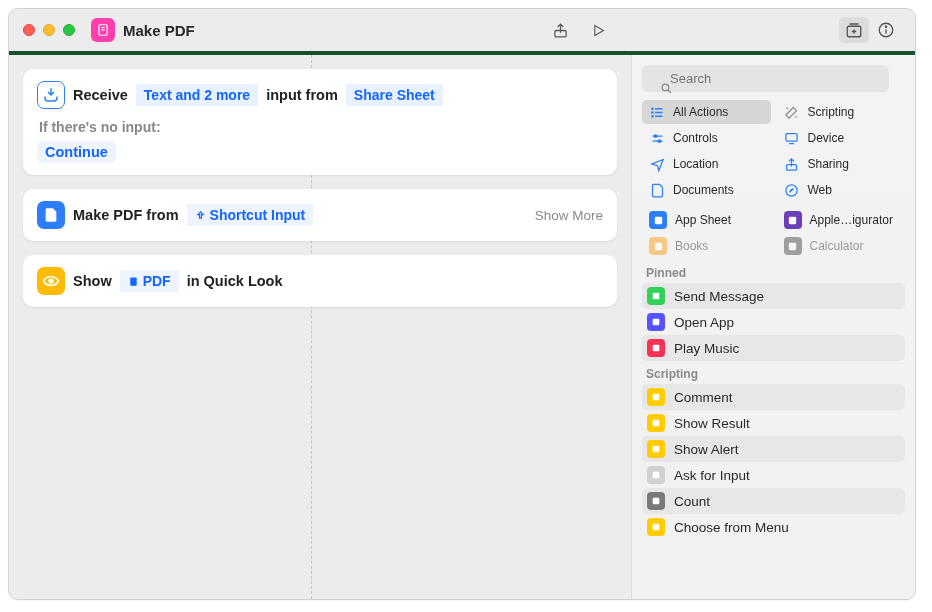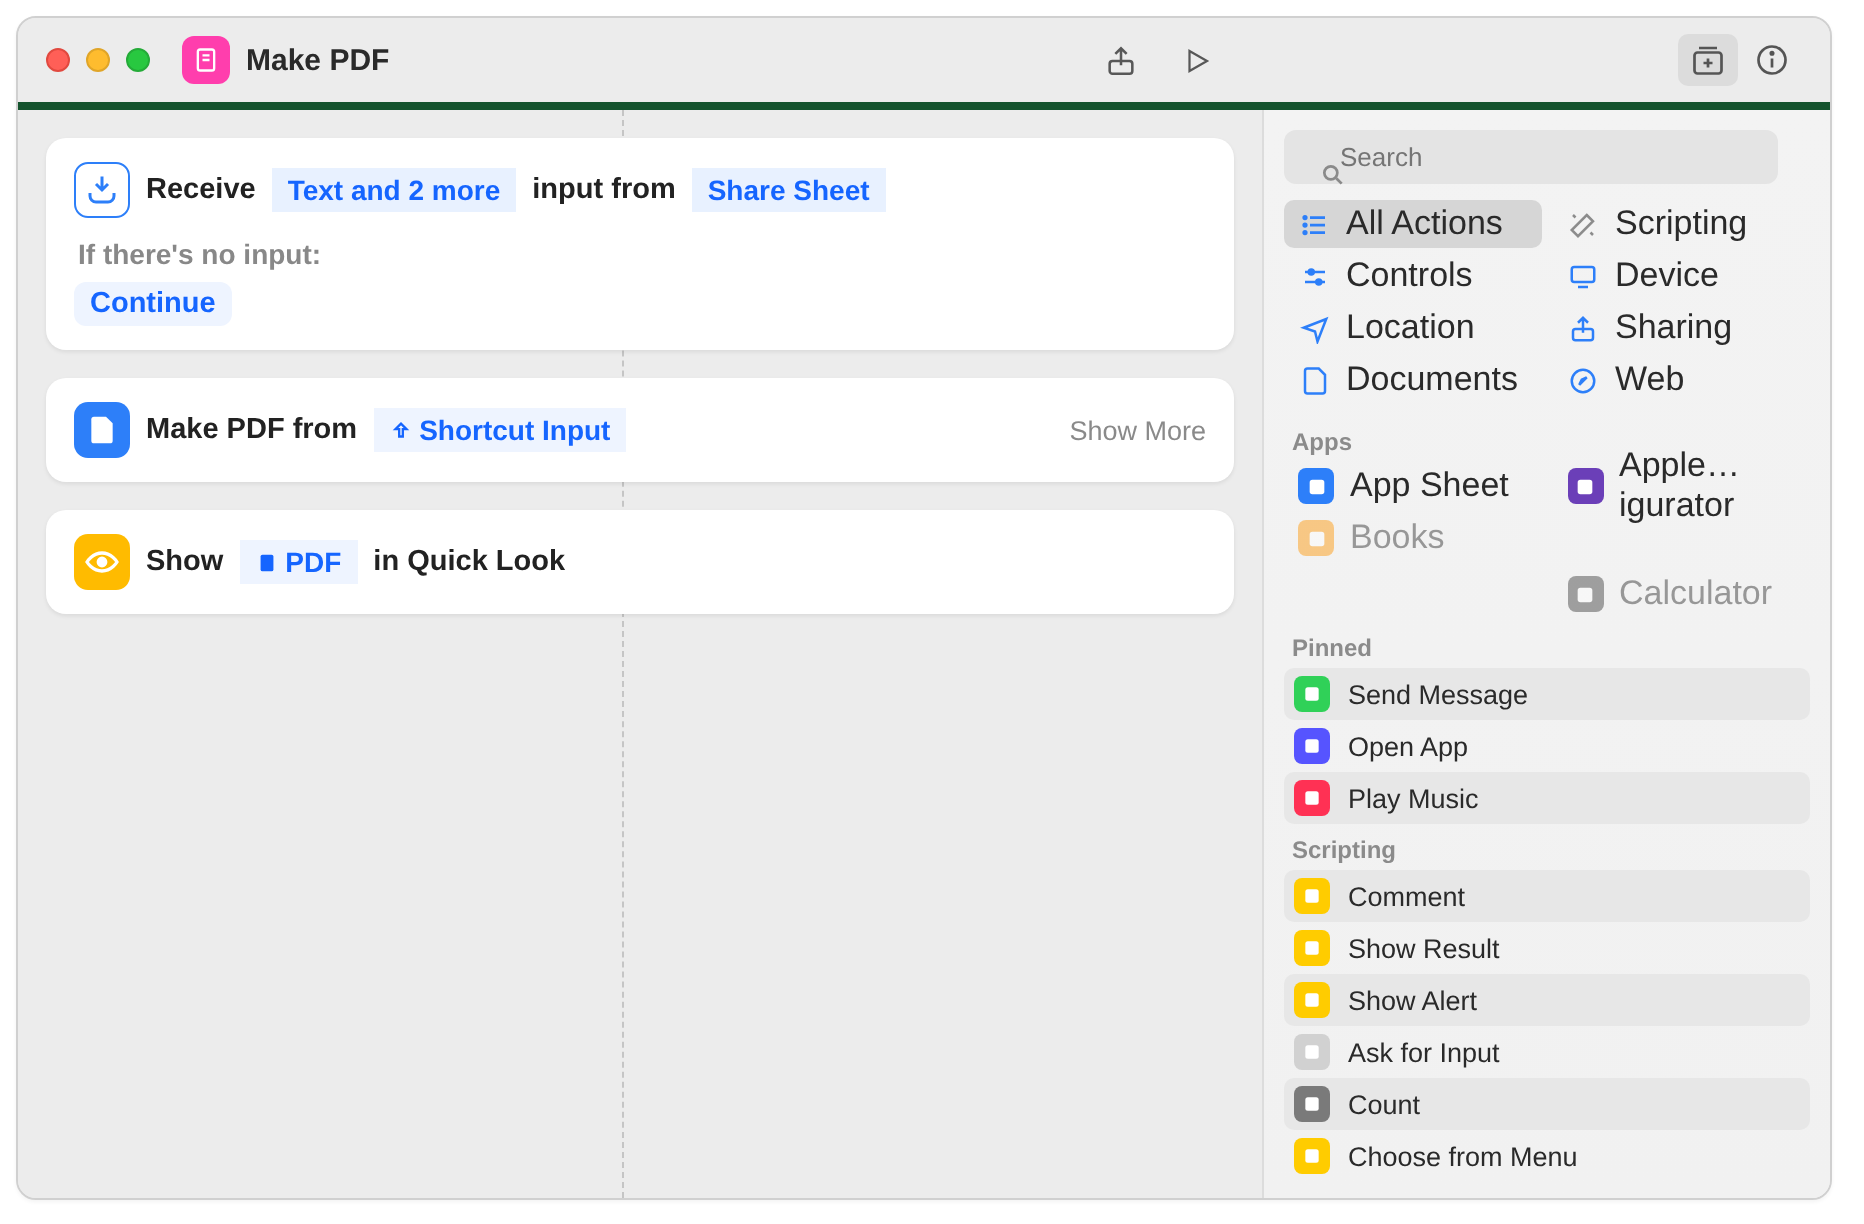--- a/index.html
+++ b/index.html
@@ -148,21 +148,21 @@
 .cat-grid {
   display: grid;
   grid-template-columns: 1fr 1fr;
   gap: 2px 6px;
   padding: 0 10px 6px 10px;
 }
 .cat-item {
   display: flex; align-items: center; gap: 8px;
   height: 24px; padding: 0 7px;
   border-radius: 5px;
-  font-size: 17px;
+  font-size: 12px;
   color: #2a2a2a;
 }
 .cat-item.selected { background: #d6d6d6; }
 .cat-icon { width: 16px; height: 16px; display:flex; align-items:center; justify-content:center; flex-shrink:0; }
 .section-label {
   font-size: 12px;
   font-weight: 600;
   color: #8b8b8b;
   padding: 6px 14px 3px 14px;
 }
@@ -381,21 +381,20 @@
               <span class="cat-icon" style="color:#2d7ff9">
                 <svg width="15" height="15" viewBox="0 0 24 24" fill="none" stroke="currentColor" stroke-width="2">
                   <circle cx="12" cy="12" r="9"></circle>
                   <path d="M15 9l-6 6 2-4z" fill="currentColor"></path>
                 </svg>
               </span>
               <span>Web</span>
             </div>
           </div>
 
-        <div class="section-label">Apps</div>
         <div class="cat-grid" id="apps-grid" style="grid-template-columns:1fr 1fr; padding-bottom:2px;">
             <div class="cat-item">
               <span class="app-ic" style="background:#2d7ff9">
                 <svg width="11" height="11" viewBox="0 0 24 24" fill="#fff">
                   <rect x="4" y="4" width="16" height="16" rx="3"></rect>
                 </svg>
               </span>
               <span>App Sheet</span>
             </div>
             <div class="cat-item">
@@ -407,21 +406,21 @@
               <span>Apple…igurator</span>
             </div>
             <div class="cat-item" style="opacity: 0.45;">
               <span class="app-ic" style="background:#ff9500">
                 <svg width="11" height="11" viewBox="0 0 24 24" fill="#fff">
                   <rect x="4" y="4" width="16" height="16" rx="3"></rect>
                 </svg>
               </span>
               <span>Books</span>
             </div>
-            <div class="cat-item" style="opacity: 0.45; margin-top: 28px;">
+            <div class="cat-item" style="opacity: 0.45;">
               <span class="app-ic" style="background:#3a3a3a">
                 <svg width="11" height="11" viewBox="0 0 24 24" fill="#fff">
                   <rect x="4" y="4" width="16" height="16" rx="3"></rect>
                 </svg>
               </span>
               <span>Calculator</span>
             </div>
           </div>
 
         <div class="section-label">Pinned</div>

